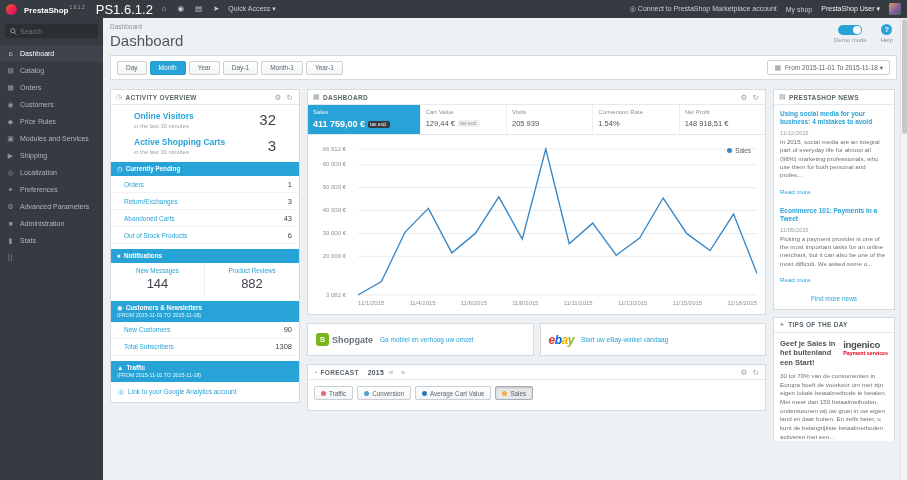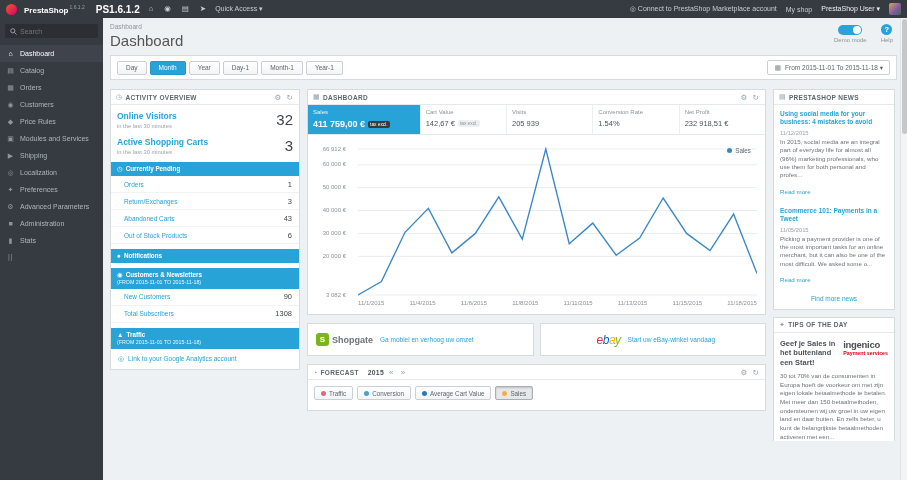--- a/index.html
+++ b/index.html
@@ -7,21 +7,21 @@
     font-family:"Liberation Sans", sans-serif; }
   #app { position:relative; width:907px; height:480px; }
 
   
   .topbar { position:absolute; top:0; left:0; right:0; height:18px; background:#363a41;
     display:flex; align-items:center; padding:0 6px; gap:7px; z-index:20; }
   .logo-mark { width:11px; height:11px; border-radius:50%;
     background:linear-gradient(135deg,#f05a28,#d6006e); flex:0 0 auto; }
   .brand { color:#fff; font-size:8px; font-weight:bold; }
   .brand sup { color:#9aa2a8; font-size:5px; font-weight:normal; margin-left:1px; }
-  .shopname { color:#fff; font-size:10px; font-weight:bold; margin-left:4px; }
+  .shopname { color:#fff; font-size:13px; font-weight:normal; margin-left:4px; }
   .tb-icon { color:#c7ced3; font-size:7.5px; line-height:18px; padding:0 2px; cursor:pointer; }
   .tb-text { color:#c7ced3; font-size:7px; }
   .tb-right { margin-left:auto; display:flex; align-items:center; gap:9px; }
   .tb-user { color:#eef1f3; font-size:7px; }
   .avatar { width:12px; height:12px; border-radius:2px;
     background:linear-gradient(135deg,#d9a066,#7c5a9e 60%,#3e6e4f); }
 
   
   .sidebar { position:absolute; top:18px; left:0; bottom:0; width:103px; background:#363a41; z-index:10; }
   .search-box { margin:6px 5px 7px; background:#2b2e33; border:1px solid #2b2e33; border-radius:2px;
@@ -62,21 +62,21 @@
     margin-top:9px; height:352px; overflow:hidden; }
 
   .panel { background:#fff; border:1px solid #d6dbde; }
   .panel-header { height:15px; display:flex; align-items:center; gap:3px; padding:0 5px;
     border-bottom:1px solid #e6e9eb; color:#5b666c; font-size:6.5px; font-weight:bold; letter-spacing:.3px; }
   .ph-icon { color:#98a4ab; font-weight:normal; font-size:7px; }
   .ph-spacer { flex:1; }
   .ph-action { color:#98a4ab; font-size:7.5px; font-weight:normal; cursor:pointer; padding:0 1px; }
 
   
-  .metric { display:flex; justify-content:space-between; align-items:flex-start; padding:6px 6px 2px;gap:8px; }
+  .metric { display:flex; justify-content:space-between; align-items:flex-start; padding:6px 23px 2px;gap:8px; }
   .metric .m-label { color:#28a3d7; font-size:8.5px; font-weight:bold; }
   .metric .m-sub { color:#98a4ab; font-size:5.8px; margin-top:2px; font-weight:normal; }
   .metric .m-value { color:#3e444a; font-size:15px; }
   .section-bar { background:#28a3d7; color:#fff; font-size:6.3px; font-weight:bold;
     padding:3px 6px; margin-top:5px; line-height:1.25; }
   .section-bar .sb-icon { font-weight:normal; margin-right:3px; font-size:6.5px; }
   .section-bar .sb-sub { display:block; font-weight:normal; font-size:5.3px; opacity:.9; }
   .a-row { display:flex; justify-content:space-between; align-items:center;
     padding:3.5px 7px 3.5px 13px; border-bottom:1px solid #f0f2f3; }
   .a-row .a-label { color:#28a3d7; font-size:6.5px; }
@@ -115,21 +115,21 @@
     font-size:6px; color:#8b9398; }
 
   
   .promo-row { display:grid; grid-template-columns:1fr 1fr; gap:6px; margin-top:8px; }
   .promo { background:#fff; border:1px solid #d6dbde; display:flex; align-items:center; gap:7px;
     padding:6px 8px; min-height:33px; }
   .sg-logo { display:flex; align-items:center; gap:3px; }
   .sg-mark { width:13px; height:13px; background:#7ab51d; border-radius:3px; color:#fff;
     font-size:8px; font-weight:bold; text-align:center; line-height:13px; }
   .sg-word { color:#6b7278; font-size:9px; font-weight:bold; }
-  .ebay-logo { font-size:12px; font-weight:normal; font-style:italic; letter-spacing:-0.5px;margin-left:48px; }
+  .ebay-logo { font-size:12px; font-weight:bold; font-style:italic; letter-spacing:-0.5px; }
   .promo-link { color:#28a3d7; font-size:6.5px; cursor:pointer; }
 
   
   .forecast { margin-top:8px; }
   .fc-year { color:#4a5258; font-size:6.8px; font-weight:bold; margin-left:6px; }
   .fc-arrow { color:#98a4ab; font-size:8px; font-weight:normal; cursor:pointer; padding:0 2px; }
   .fc-btns { display:flex; gap:4px; padding:6px 6px 10px; }
   .fc-btn { display:flex; align-items:center; gap:3px; border:1px solid #c9cfd4;
     background:linear-gradient(#ffffff,#f2f4f5); color:#5b666c; font-size:6.3px;
     padding:2.5px 6px; border-radius:2px; cursor:pointer; font-family:inherit; }
@@ -315,20 +315,30 @@
             <span class="a-value">43</span>
           </div>
         <div class="a-row">
             <span class="a-label">Out of Stock Products</span>
             <span class="a-value">6</span>
           </div>
 
         <div class="section-bar">
           <span class="sb-icon">●</span><span>Notifications</span>
         </div>
+        <div class="notif-grid">
+          <div class="notif-cell">
+            <div class="n-label">New Messages</div>
+            <div class="n-value">144</div>
+          </div>
+          <div class="notif-cell">
+            <div class="n-label">Product Reviews</div>
+            <div class="n-value">882</div>
+          </div>
+        </div>
 
         <div class="section-bar">
           <span><span class="sb-icon">◉</span><span>Customers &amp; Newsletters</span></span>
           <span class="sb-sub">(FROM 2015-11-01 TO 2015-11-18)</span>
         </div>
         <div class="a-row">
             <span class="a-label">New Customers</span>
             <span class="a-value">90</span>
           </div>
         <div class="a-row">
@@ -355,33 +365,33 @@
             <span class="ph-action">⚙</span>
             <span class="ph-action">↻</span>
           </div>
           <div class="kpi-row">
             <div class="kpi active">
               <div class="k-label">Sales</div>
               <div class="k-value"><span>411 759,00 €</span><span class="badge-dark">tax excl.</span></div>
             </div>
             <div class="kpi">
               <div class="k-label">Cart Value</div>
-              <div class="k-value"><span>142,67 €</span><span class="badge-light">tax excl.</span></div>
+              <div class="k-value"><span>129,44 €</span><span class="badge-light">tax excl.</span></div>
             </div>
             <div class="kpi">
               <div class="k-label">Visits</div>
               <div class="k-value">205 939</div>
             </div>
             <div class="kpi">
               <div class="k-label">Conversion Rate</div>
               <div class="k-value">1.54%</div>
             </div>
             <div class="kpi">
               <div class="k-label">Net Profit</div>
-              <div class="k-value">232 918,51 €</div>
+              <div class="k-value">148 918,51 €</div>
             </div>
           </div>
 
           <div class="chart-wrap">
             <div class="y-col" id="y-labels">
                 <div class="y-tick" style="top: -1.5px;">66 912 €</div>
                 <div class="y-tick" style="top: 14.31px;">60 000 €</div>
                 <div class="y-tick" style="top: 37.1833px;">50 000 €</div>
                 <div class="y-tick" style="top: 60.0565px;">40 000 €</div>
                 <div class="y-tick" style="top: 82.9298px;">30 000 €</div>

